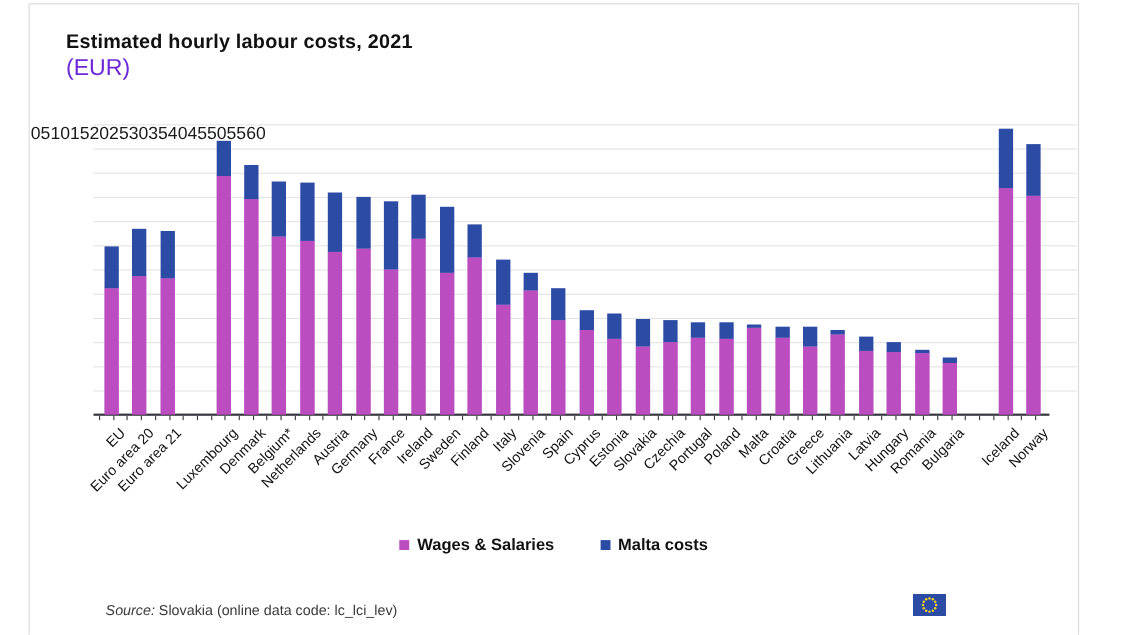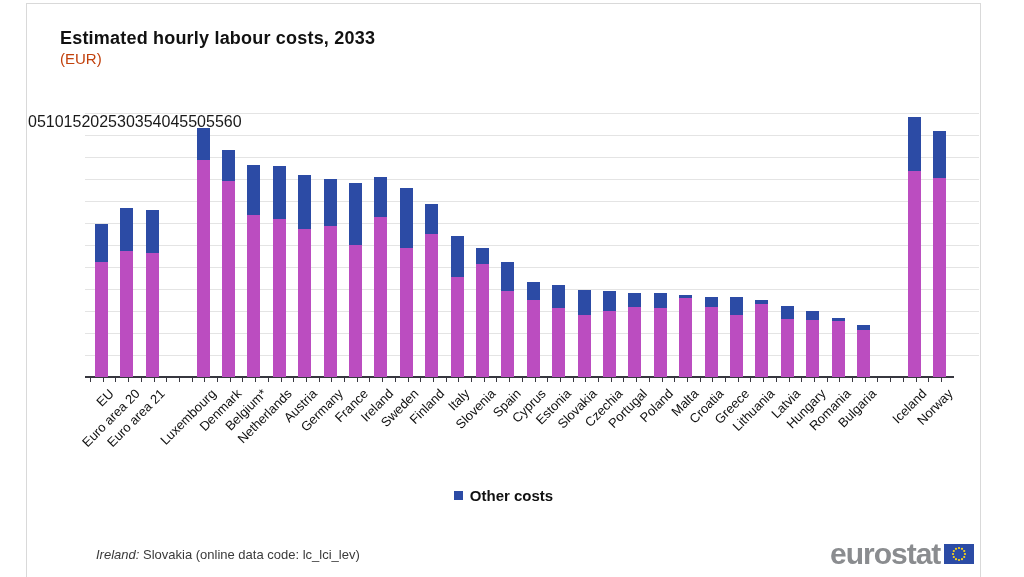--- a/index.html
+++ b/index.html
@@ -8,21 +8,21 @@
     background:#ffffff;font-family:"Liberation Sans", sans-serif;color:#1a1a1a;
   }
   .frame{
     position:absolute;left:26px;top:3px;width:955px;height:590px;
     border:1px solid #d9d9d9;background:#ffffff;box-sizing:border-box;
   }
   .title{
     position:absolute;left:60px;top:28px;font-size:18px;font-weight:bold;
     color:#111;letter-spacing:.2px;
   }
-  .subtitle{position:absolute;left:60px;top:50px;font-size:15px;color:#c2410c;}
+  .subtitle{position:absolute;left:60px;top:50px;font-size:21px;color:#6d28d9;}
   
   .plot{position:absolute;left:85px;top:113px;width:894px;height:264px;}
   .grid{position:absolute;left:0;width:100%;height:1px;background:#e4e4e4;}
   .axis-x{position:absolute;left:0;top:263px;width:869px;height:2px;background:#37373f;}
   .tick{position:absolute;top:265px;width:1px;height:4px;background:#37373f;}
   .bar-seg{position:absolute;}
   .ylabel-box{position:absolute;left:28px;top:113px;width:50px;height:264px;}
   .xlab{
     position:absolute;top:386px;white-space:nowrap;font-size:13px;color:#111;
     transform:rotate(-45deg);transform-origin:100% 0%;
@@ -38,21 +38,21 @@
   .source-line .it{font-style:italic;}
   .logo{position:absolute;left:830px;top:540px;display:flex;align-items:center;gap:4px;}
   .logo-text{font-size:30px;font-weight:bold;color:#8a8c8f;letter-spacing:-1px;line-height:28px;}
   .flag{display:inline-block;}
 </style>
 </head>
 <body>
 
 <div class="frame"></div>
 
-<div class="title">Estimated hourly labour costs, 2033</div>
+<div class="title">Estimated hourly labour costs, 2021</div>
 <div class="subtitle">(EUR)</div>
 
 <div class="ylabel-box"><span style="top: 256px;">0</span><span style="top: 234px;">5</span><span style="top: 212px;">10</span><span style="top: 190px;">15</span><span style="top: 168px;">20</span><span style="top: 146px;">25</span><span style="top: 124px;">30</span><span style="top: 102px;">35</span><span style="top: 80px;">40</span><span style="top: 58px;">45</span><span style="top: 36px;">50</span><span style="top: 14px;">55</span><span style="top: -8px;">60</span></div>
 
 <div class="plot">
   <div class="axis-x"></div>
 <div class="grid" style="top: 242px; background: rgb(228, 228, 228);"></div>
     <div class="grid" style="top: 220px; background: rgb(228, 228, 228);"></div>
     <div class="grid" style="top: 198px; background: rgb(228, 228, 228);"></div>
     <div class="grid" style="top: 176px; background: rgb(228, 228, 228);"></div>
@@ -228,32 +228,35 @@
     <div class="xlab" style="right: 231.7px;">Latvia</div>
     <div class="xlab" style="right: 206.3px;">Hungary</div>
     <div class="xlab" style="right: 180.9px;">Romania</div>
     <div class="xlab" style="right: 155.5px;">Bulgaria</div>
     <div class="xlab" style="right: 104.7px;">Iceland</div>
     <div class="xlab" style="right: 79.3px;">Norway</div>
   </div>
 
 <div class="legend">
   <div class="legend-item">
+    <span class="swatch" id="sw-wages" style="background: rgb(187, 77, 192);"></span>
+    <span>Wages &amp; Salaries</span>
+  </div>
+  <div class="legend-item">
     <span class="swatch" id="sw-other" style="background: rgb(44, 75, 165);"></span>
-    <span>Other costs</span>
+    <span>Malta costs</span>
   </div>
 </div>
 
 <div class="notes">
 </div>
 
-<div class="source-line"><span class="it">Ireland:</span><span> Slovakia (online data code: lc_lci_lev)</span></div>
+<div class="source-line"><span class="it">Source:</span><span> Slovakia (online data code: lc_lci_lev)</span></div>
 
 <div class="logo">
-  <span class="logo-text">eurostat</span>
   <svg class="flag" width="30" height="20" viewBox="0 0 30 20" id="euflag">
       <rect x="0" y="0" width="30" height="20" fill="#2b4ba5"></rect>
       <circle cx="15" cy="4" r="1.1" fill="#ffd617"></circle>
       <circle cx="18" cy="4.803847577293368" r="1.1" fill="#ffd617"></circle>
       <circle cx="20.196152422706632" cy="6.999999999999999" r="1.1" fill="#ffd617"></circle>
       <circle cx="21" cy="10" r="1.1" fill="#ffd617"></circle>
       <circle cx="20.196152422706632" cy="12.999999999999998" r="1.1" fill="#ffd617"></circle>
       <circle cx="18" cy="15.196152422706632" r="1.1" fill="#ffd617"></circle>
       <circle cx="15" cy="16" r="1.1" fill="#ffd617"></circle>
       <circle cx="12.000000000000002" cy="15.196152422706632" r="1.1" fill="#ffd617"></circle>

